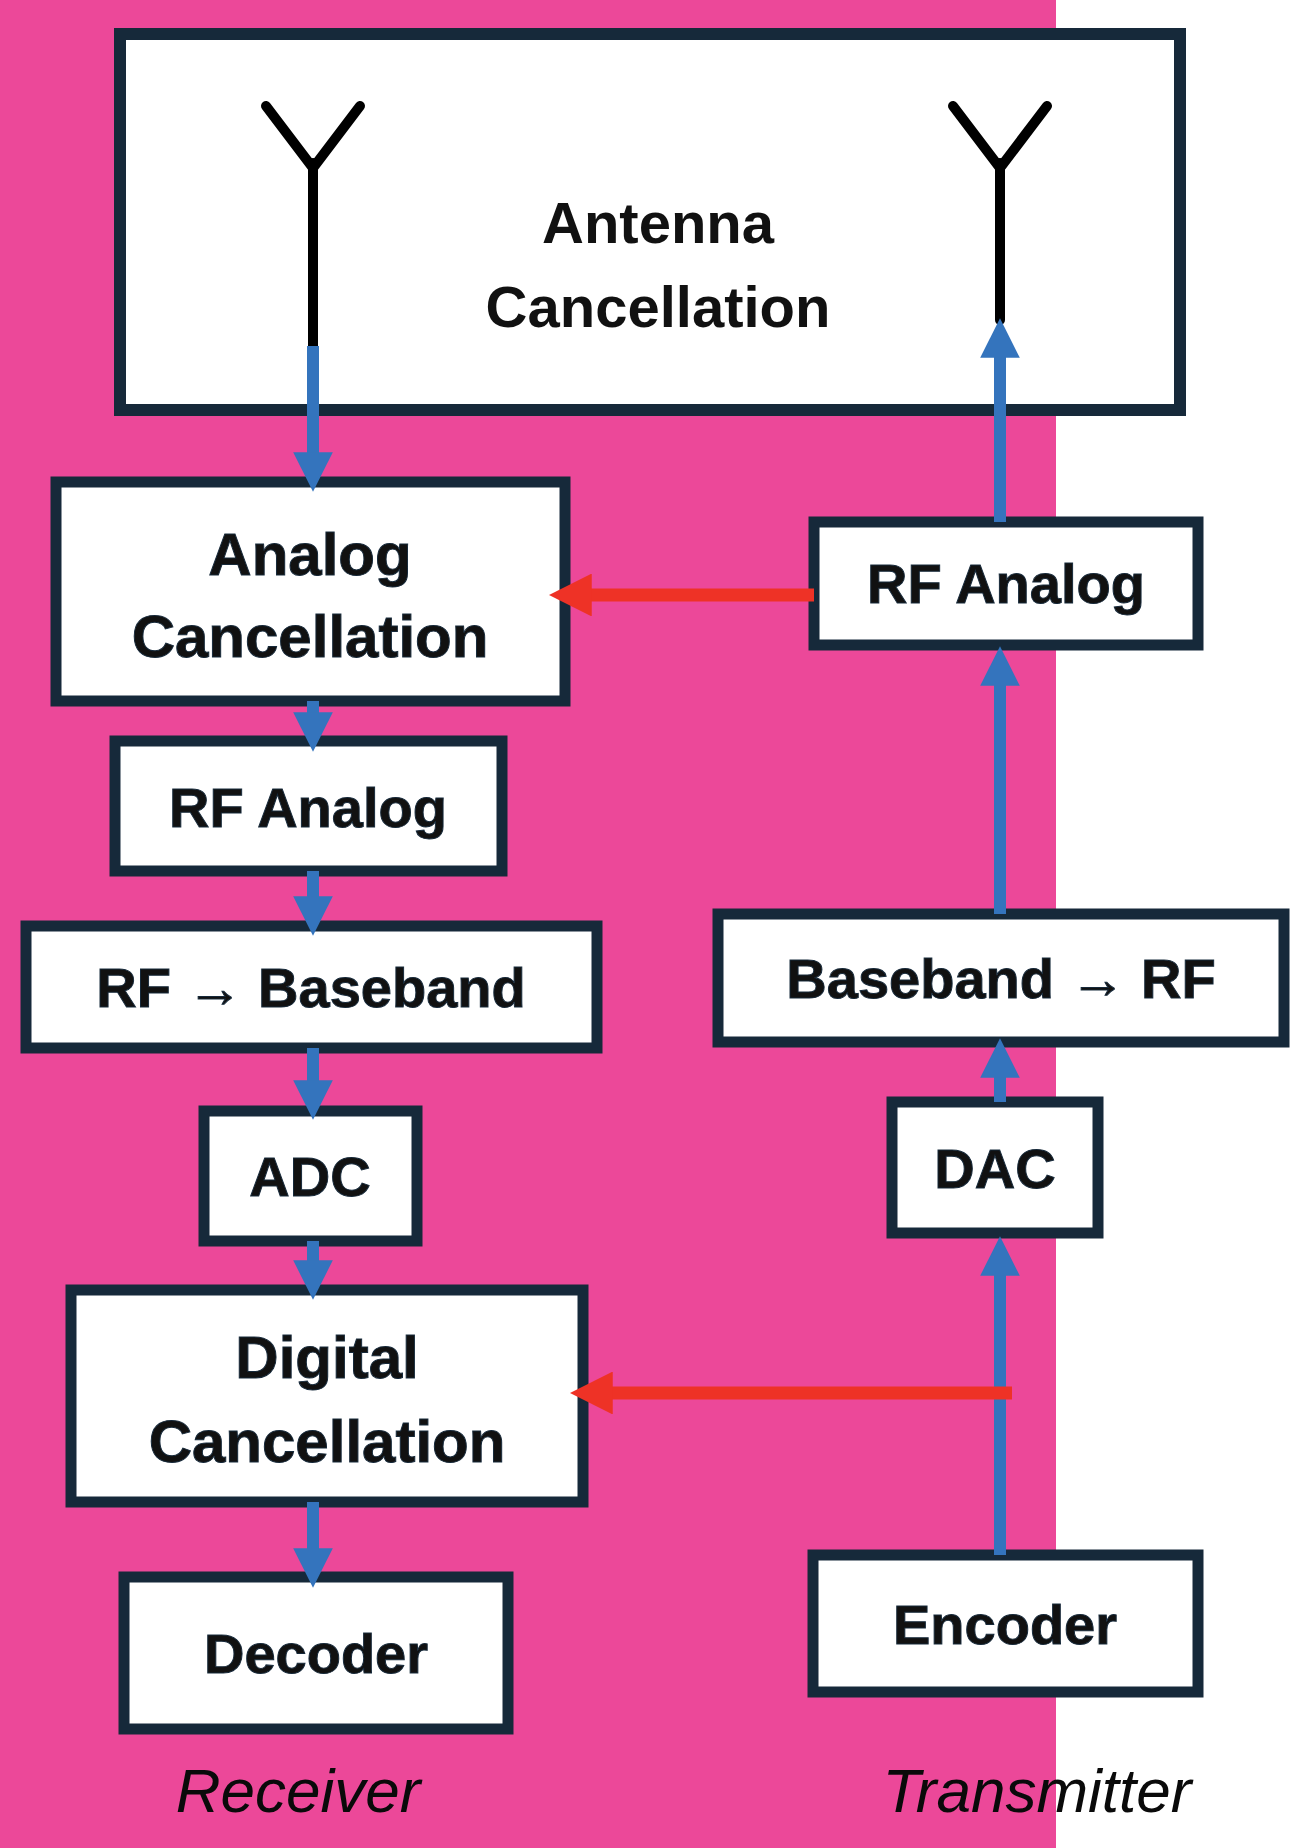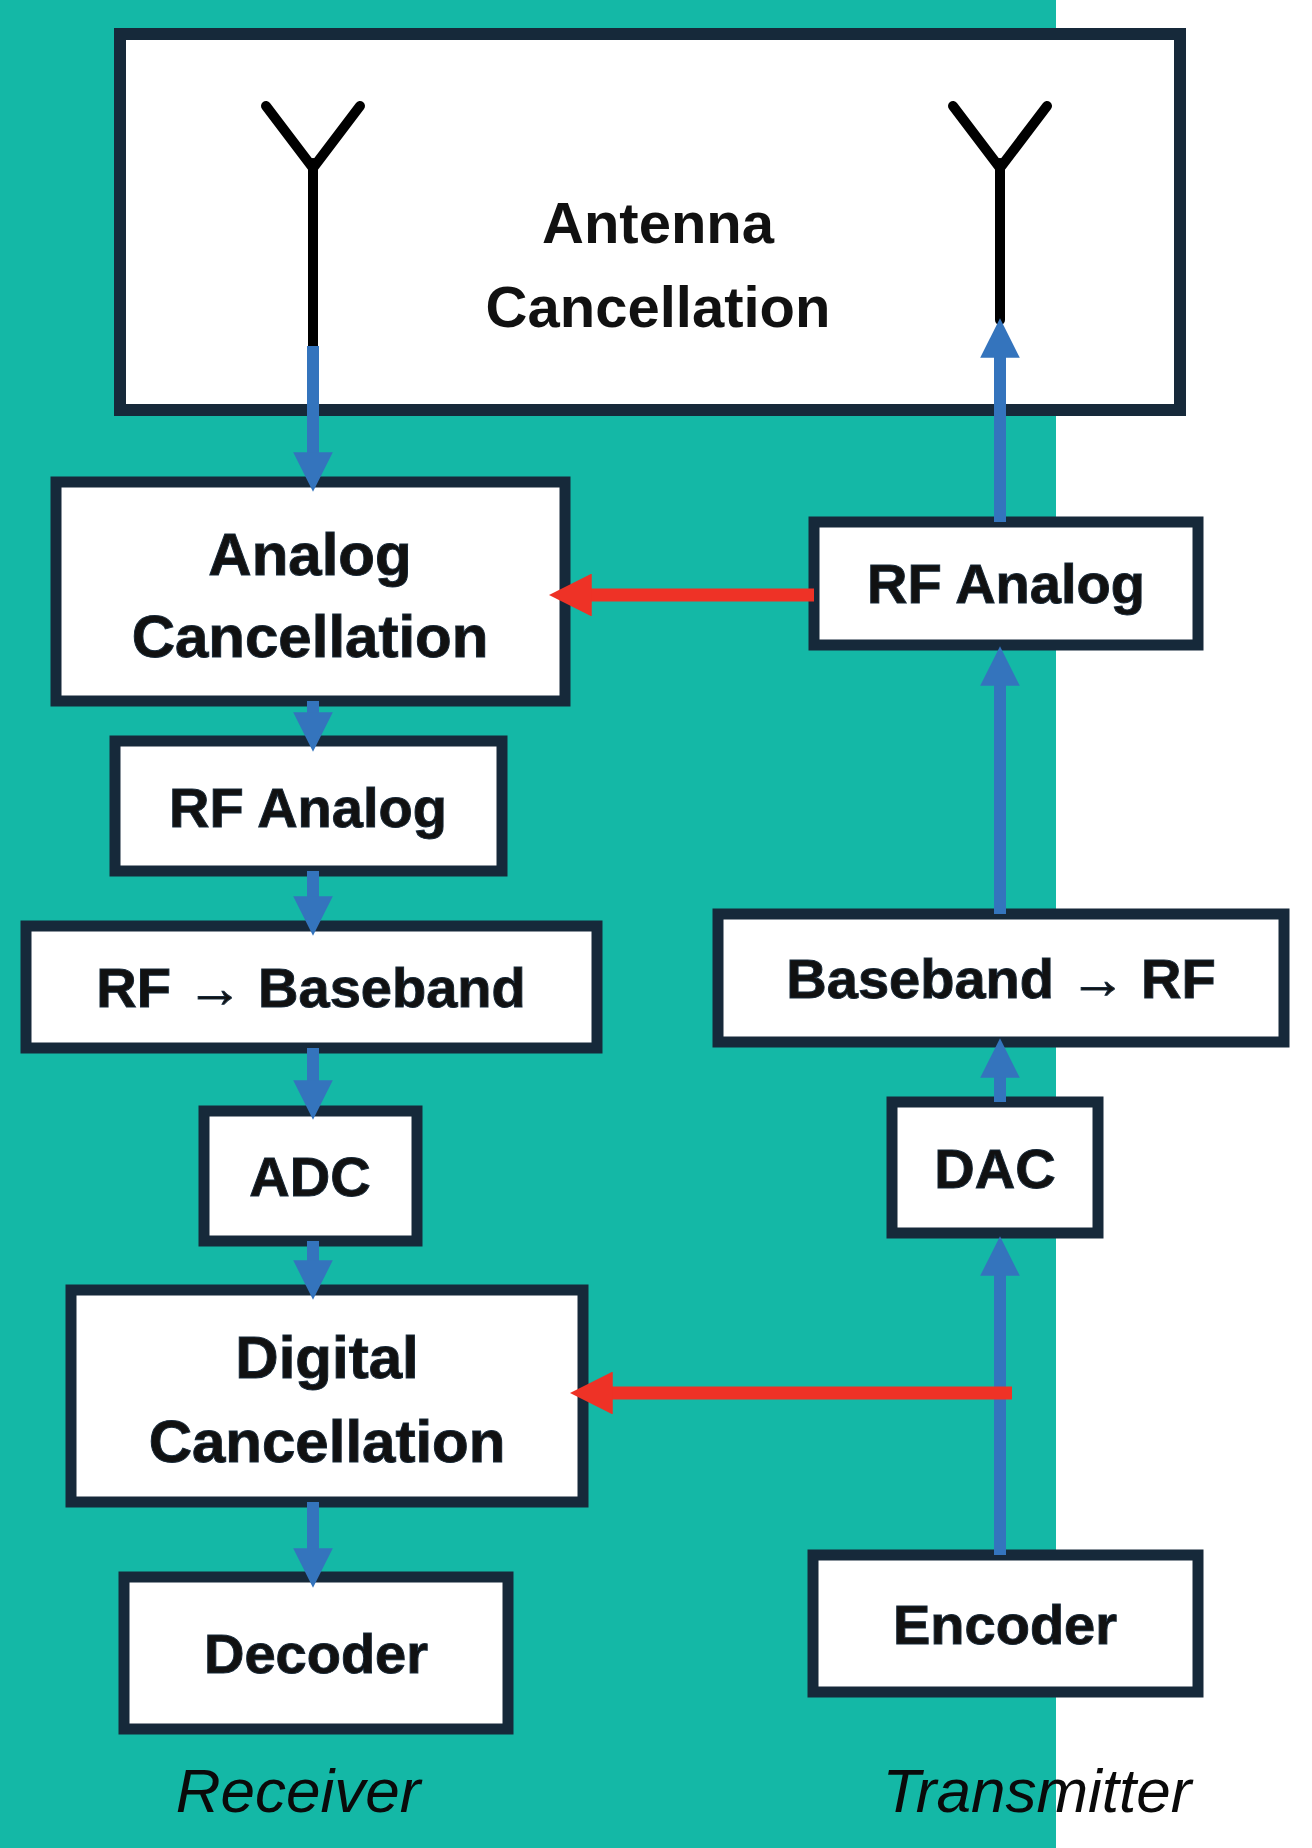--- a/index.html
+++ b/index.html
@@ -4,21 +4,21 @@
 <style>
   html, body {
     margin: 0;
     padding: 0;
     background: #ffffff;
   }
   .canvas {
     position: relative;
     width: 1056px;
     height: 1848px;
-    background: #14b8a6;
+    background: #ec4899;
     font-family: "Liberation Sans", sans-serif;
     text-align: right;
   }
   svg { display: block; }
 
   .node-box {
     fill: #ffffff;
     stroke: #16293a;
     stroke-width: 11;
   }

